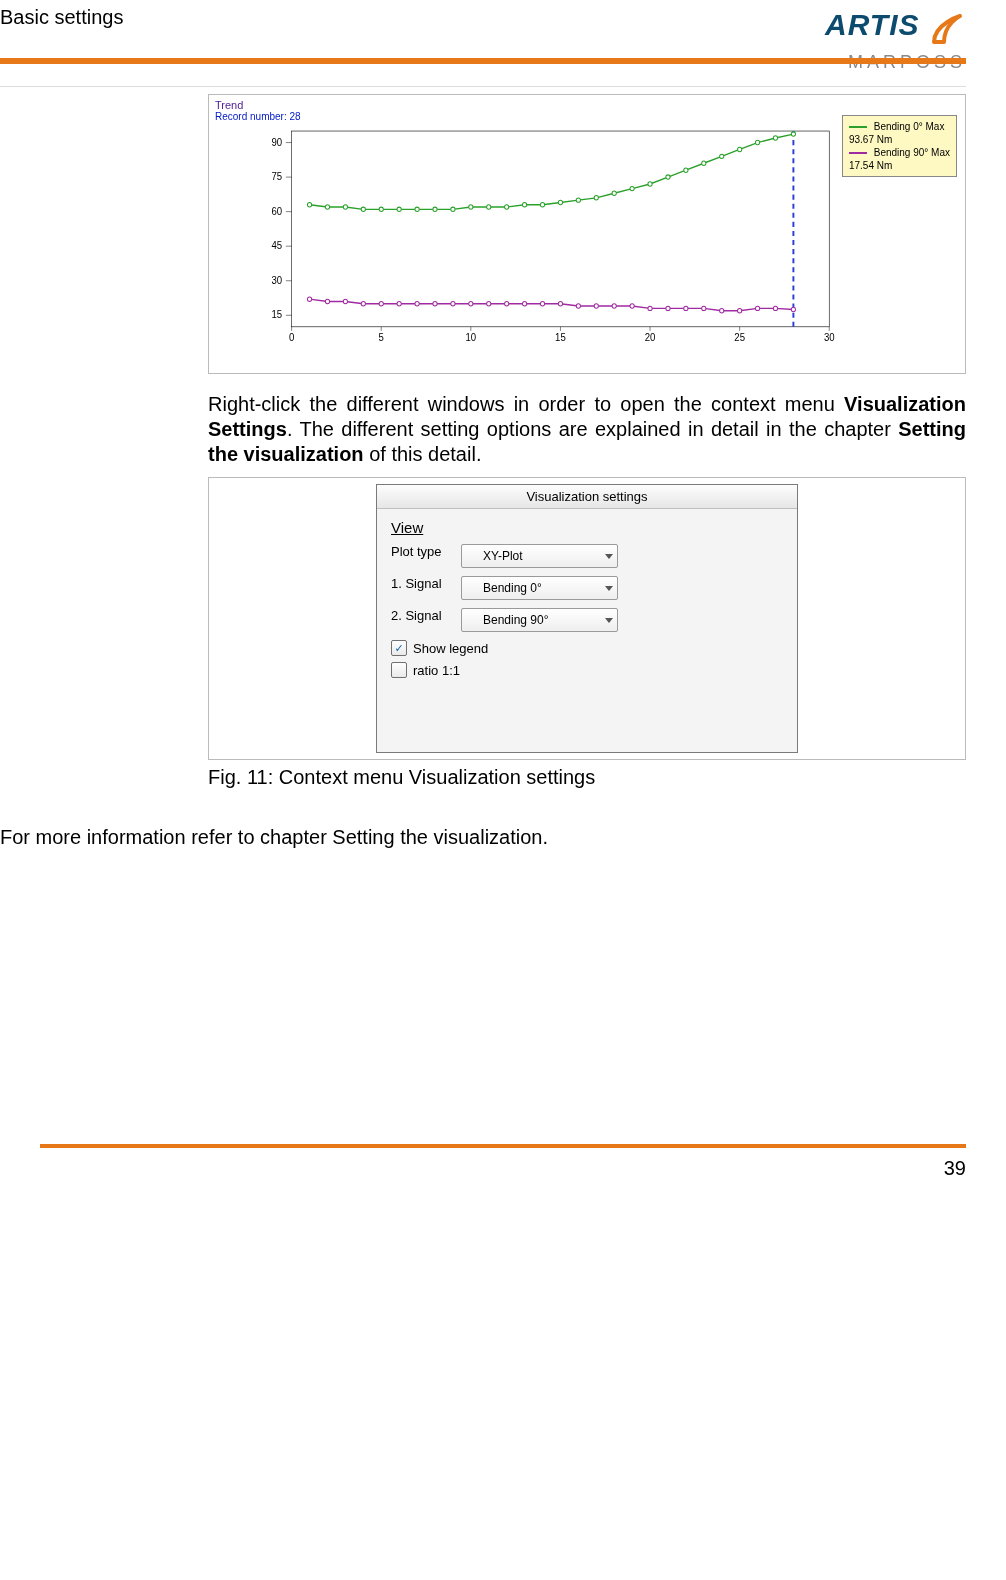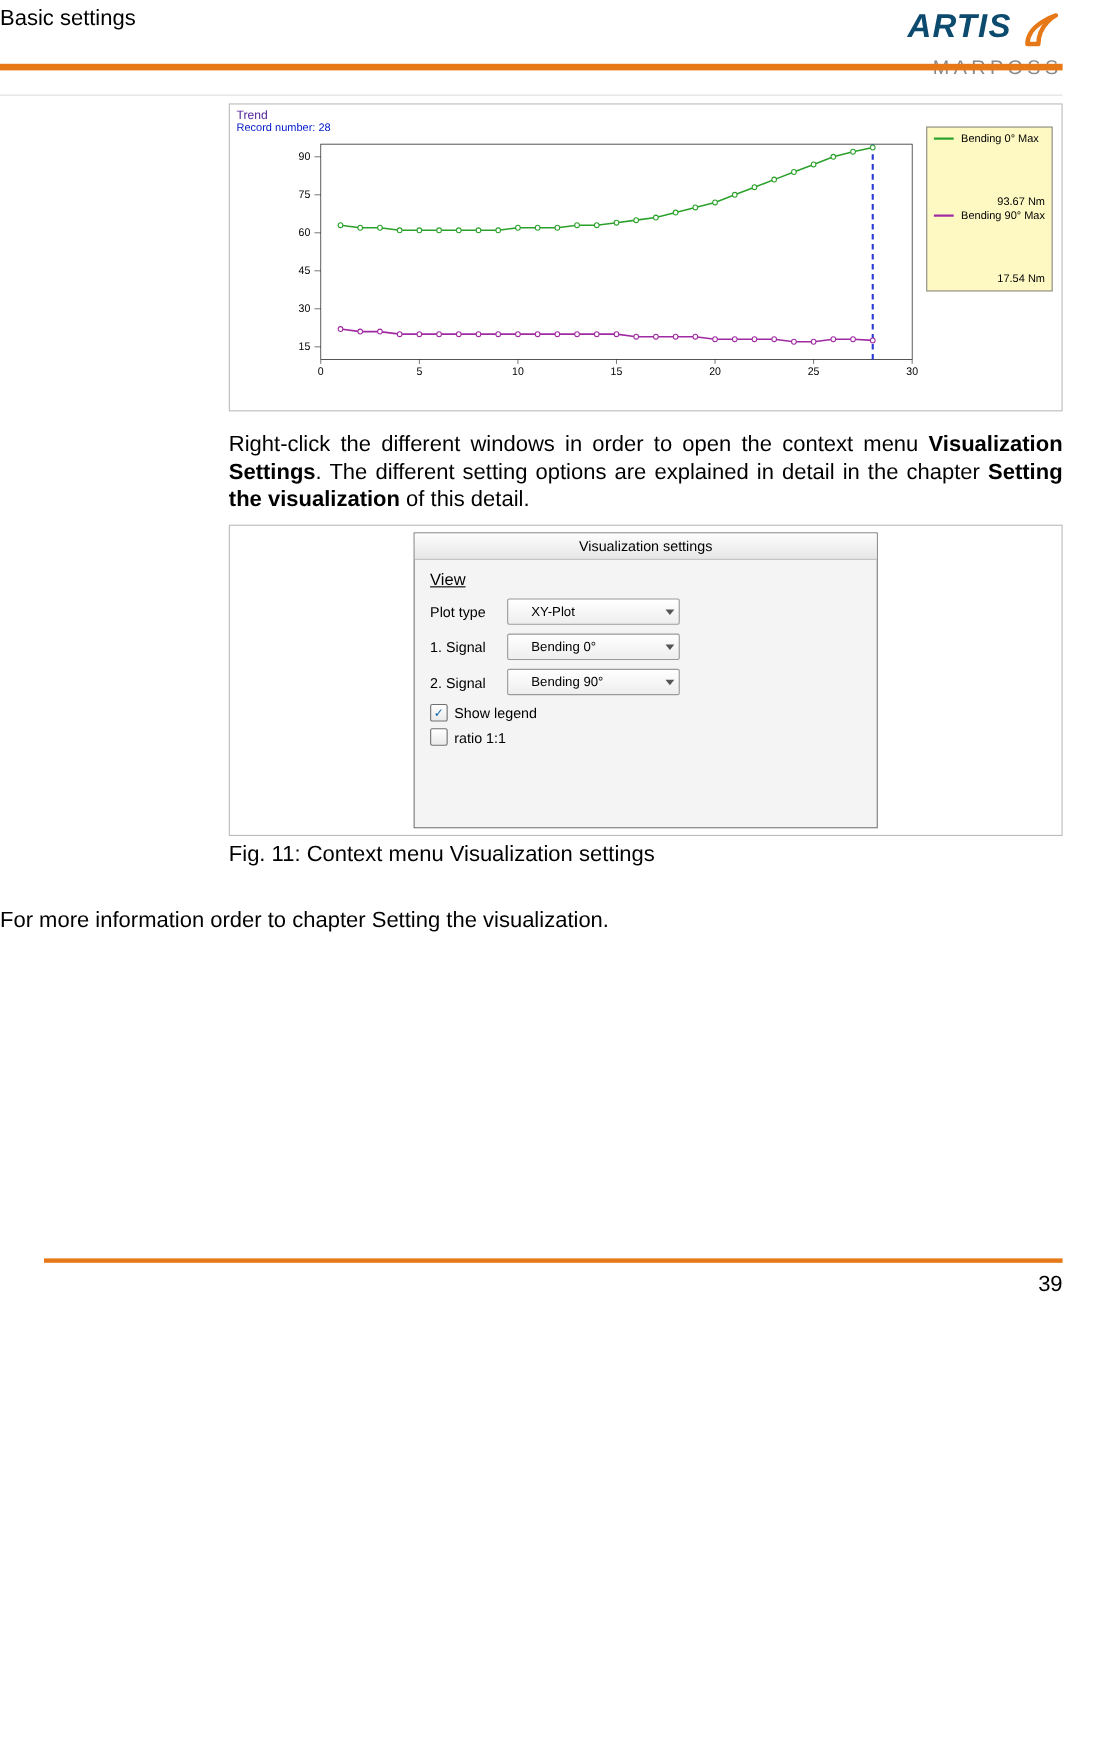--- a/index.html
+++ b/index.html
@@ -17,30 +17,30 @@
   .bullet-row{font-size:20px;margin-bottom:14px;}
   .bullet-dot{display:inline-block;width:50px;}
   
   .chart-box{border:1px solid #bbb;background:#fff;padding:4px 6px 10px 6px;position:relative;height:280px;box-sizing:border-box;}
   .chart-title{color:#4c1d95;font-size:11px;font-weight:400;}
   .chart-sub{color:#0018c8;font-size:10px;}
   .plot{position:absolute;left:50px;right:130px;top:32px;bottom:24px;}
   .legend{position:absolute;right:8px;top:20px;border:1px solid #888;background:#fef9c3;font-size:10px;padding:4px 6px;line-height:1.3;}
   .leg-row{white-space:nowrap;}
   .leg-sw{display:inline-block;width:18px;height:0;border-top:2px solid;vertical-align:middle;margin-right:4px;}
-  .leg-val{display:block;text-align:right;margin-top:44px;}
+  .leg-val{display:block;text-align:left;}
   
   .para{font-size:20px;line-height:1.25;margin:18px 0 10px 0;text-align:justify;}
   
   .dlg-outer{border:1px solid #bbb;padding:6px;background:#fff;}
   .dlg{width:420px;margin:0 auto;border:1px solid #7a7a7a;background:#f4f4f4;font-size:13px;}
   .dlg-titlebar{background:linear-gradient(#fdfdfd,#e6e6e6);border-bottom:1px solid #bfbfbf;text-align:center;padding:4px 0;font-size:13px;}
   .dlg-body{padding:10px 14px 70px 14px;}
   .dlg-group-label{font-size:15px;margin-bottom:8px;text-decoration:underline;}
-  .dlg-row{display:flex;align-items:center;margin-bottom:8px;}
+  .dlg-row{display:flex;margin-bottom:8px;}
   .dlg-lab{width:70px;}
   .combo{flex:0 0 130px;height:22px;border:1px solid #9a9a9a;background:linear-gradient(#fff,#eee);display:flex;align-items:center;justify-content:space-between;padding:0 4px 0 21px;font-size:12px;border-radius:2px;}
   .combo .caret{width:0;height:0;border-left:4px solid transparent;border-right:4px solid transparent;border-top:5px solid #555;}
   .chk-row{display:flex;align-items:center;margin:6px 0 4px 0;}
   .chk{width:14px;height:14px;border:1px solid #707070;background:linear-gradient(#fff,#eaeaea);margin-right:6px;display:flex;align-items:center;justify-content:center;font-size:11px;color:#0a64ad;border-radius:2px;}
   .caption{font-size:20px;margin-top:6px;}
   .more-info{position:absolute;left:0;font-size:20px;}
   
   .rule-orange-bot{position:absolute;left:40px;right:40px;bottom:56px;height:4px;background:#e77817;}
   .pgnum{position:absolute;right:40px;bottom:24px;font-size:20px;}
@@ -219,17 +219,17 @@
             <div class="chk"></div>
             <span>ratio 1:1</span>
           </div>
         </div>
       </div>
     </div>
 
     <div class="caption">Fig. 11: Context menu Visualization settings</div>
   </div>
 
-  <div class="more-info" style="top: 826px;">For more information order to chapter Setting the visualization.</div>
+  <div class="more-info" style="top: 826px;">For more information refer to chapter Setting the visualization.</div>
 
   <div class="rule-orange-bot"></div>
   <div class="pgnum">39</div>
 </div>
 
 </body></html>

